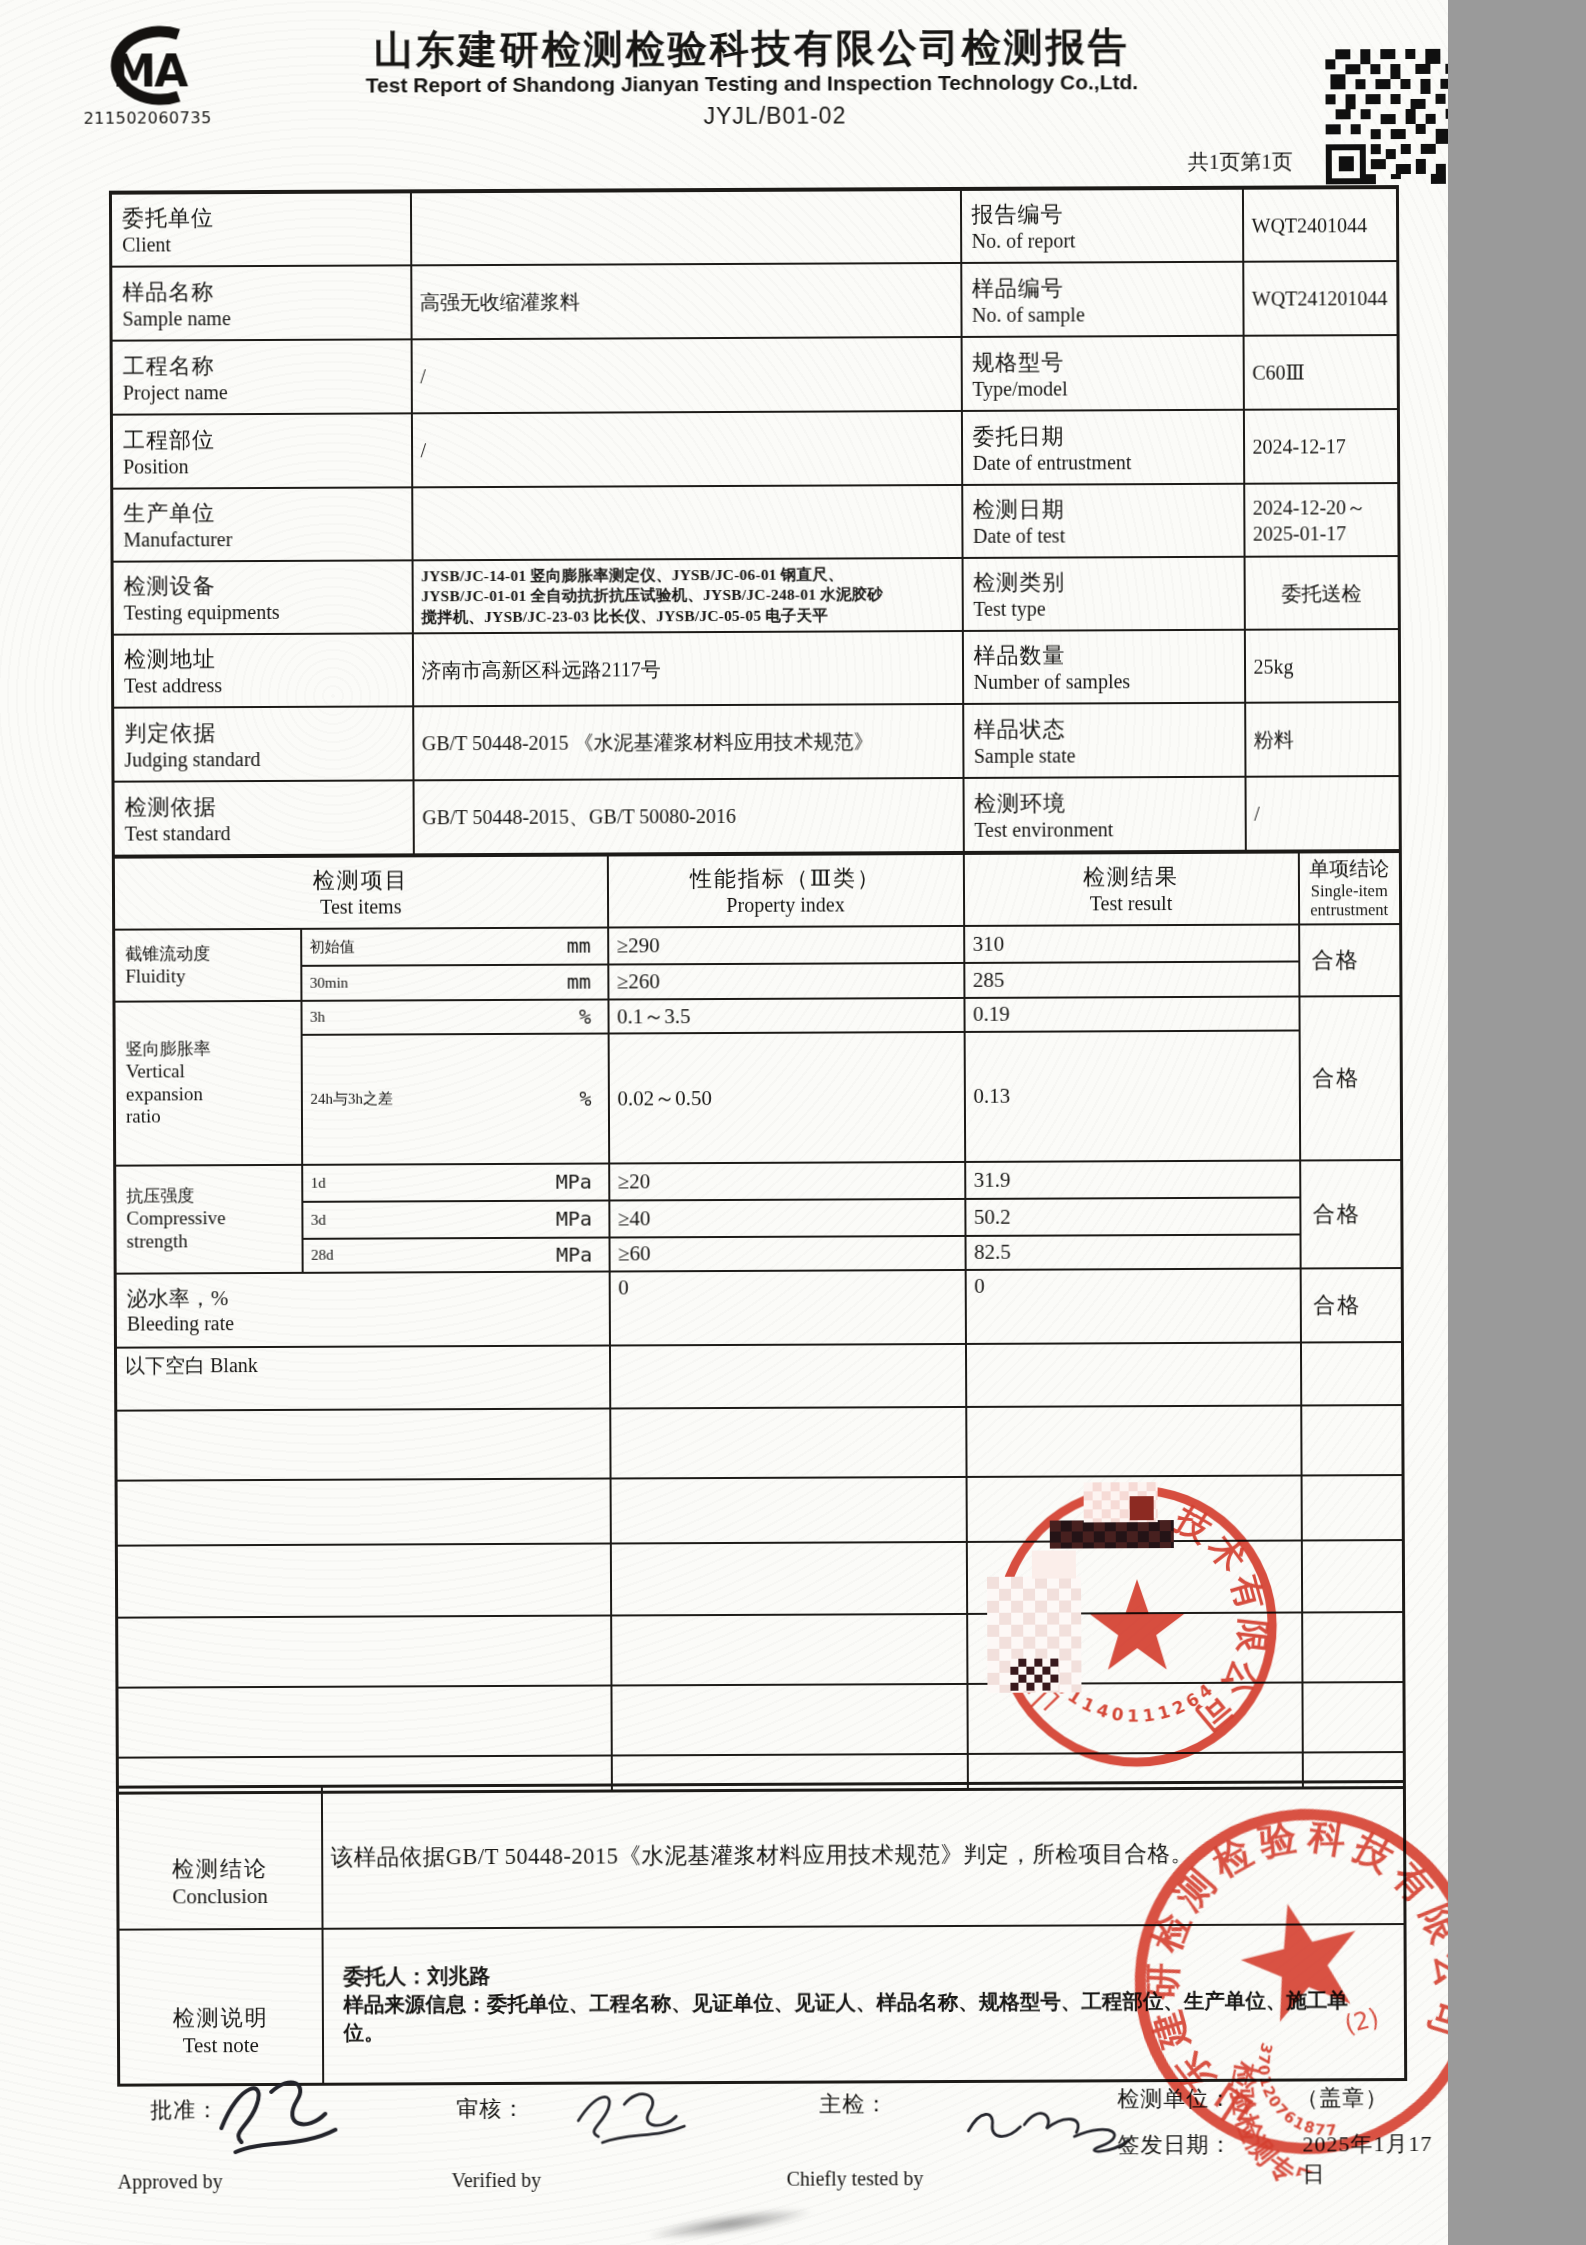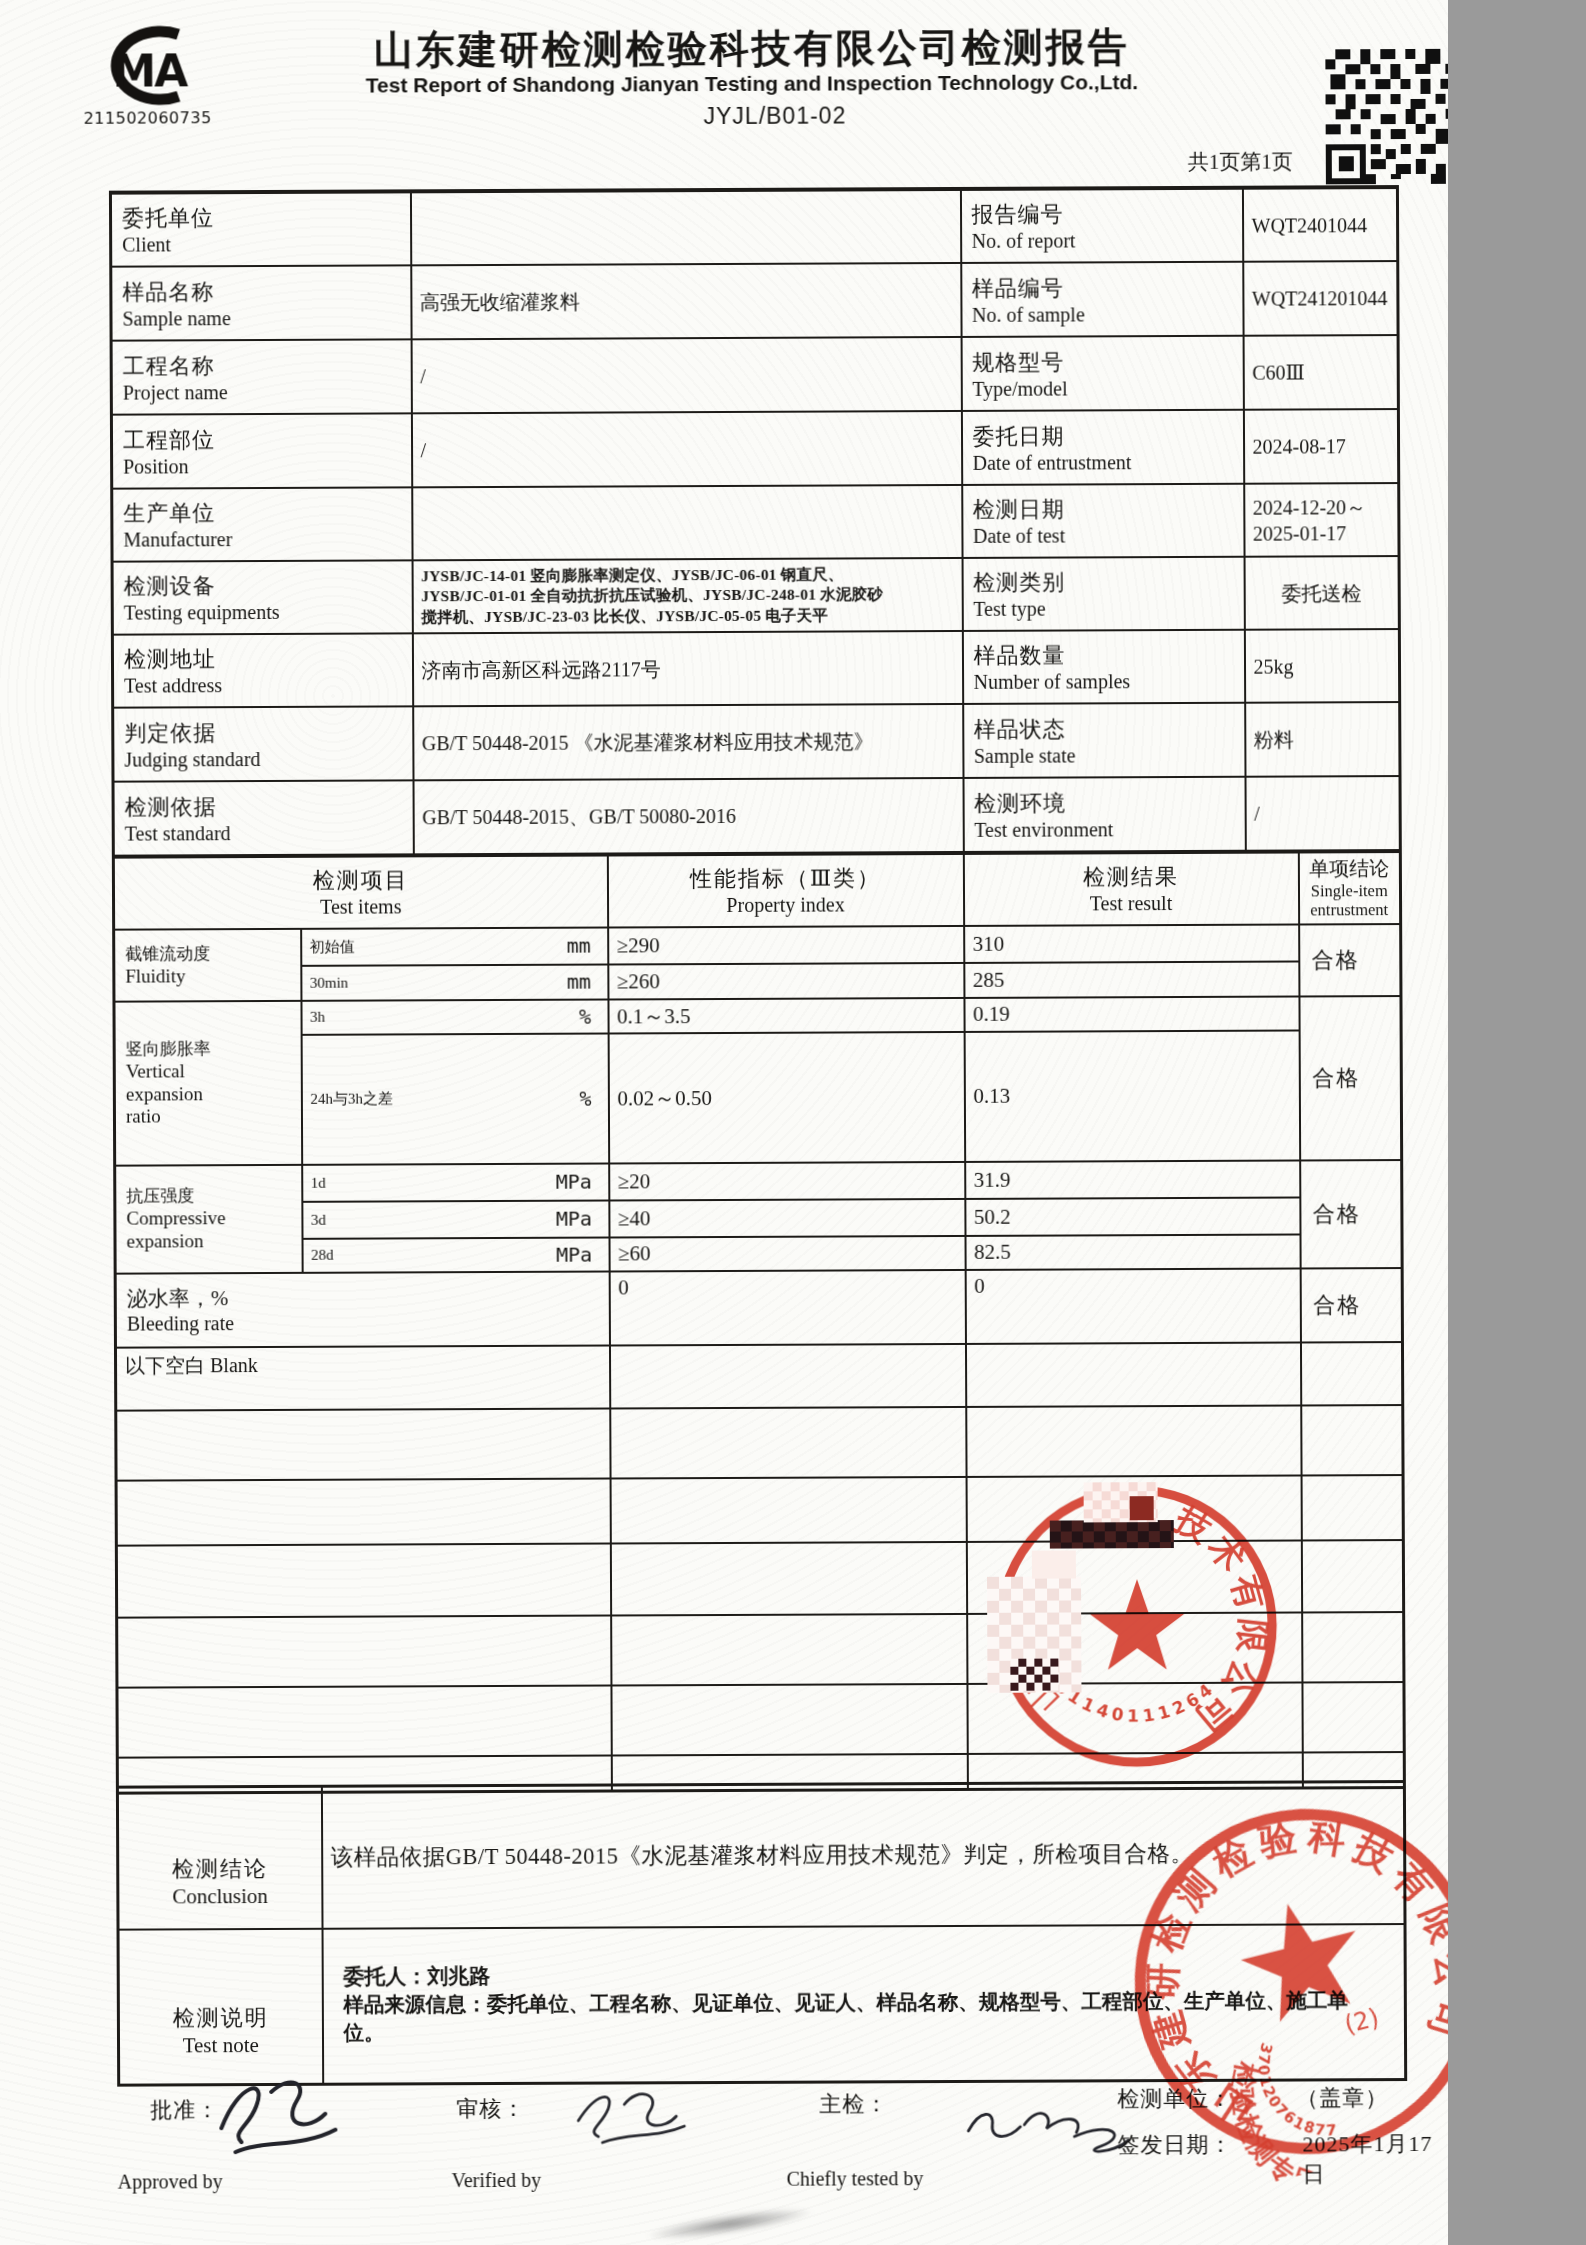--- a/index.html
+++ b/index.html
@@ -208,21 +208,21 @@
                 <span class="en">Position</span>
               </div>
             </td>
      <td class="val">/</td>
      <td>
               <div class="lbl">
                 <span class="cn">委托日期</span>
                 <span class="en">Date of entrustment</span>
               </div>
             </td>
-     <td class="val">2024-08-17</td>
+     <td class="val">2024-12-17</td>
    </tr>
    <tr style="height:73px">
      <td>
               <div class="lbl">
                 <span class="cn">生产单位</span>
                 <span class="en">Manufacturer</span>
               </div>
             </td>
      <td class="val"></td>
      <td>
@@ -389,21 +389,21 @@
               </div>
             </td>
      <td class="idx">0.02～0.50</td>
      <td class="res">0.13</td>
    </tr>
    <tr style="height:37px">
      <td rowspan="3">
               <div class="grp">
                 <span class="cn">抗压强度</span>
                 <span class="en">Compressive
-expansion</span>
+strength</span>
               </div>
             </td>
      <td>
               <div class="sub">
                 <span class="it">1d</span>
                 <span class="unit">MPa</span>
               </div>
             </td>
      <td class="idx">≥20</td>
      <td class="res">31.9</td>

